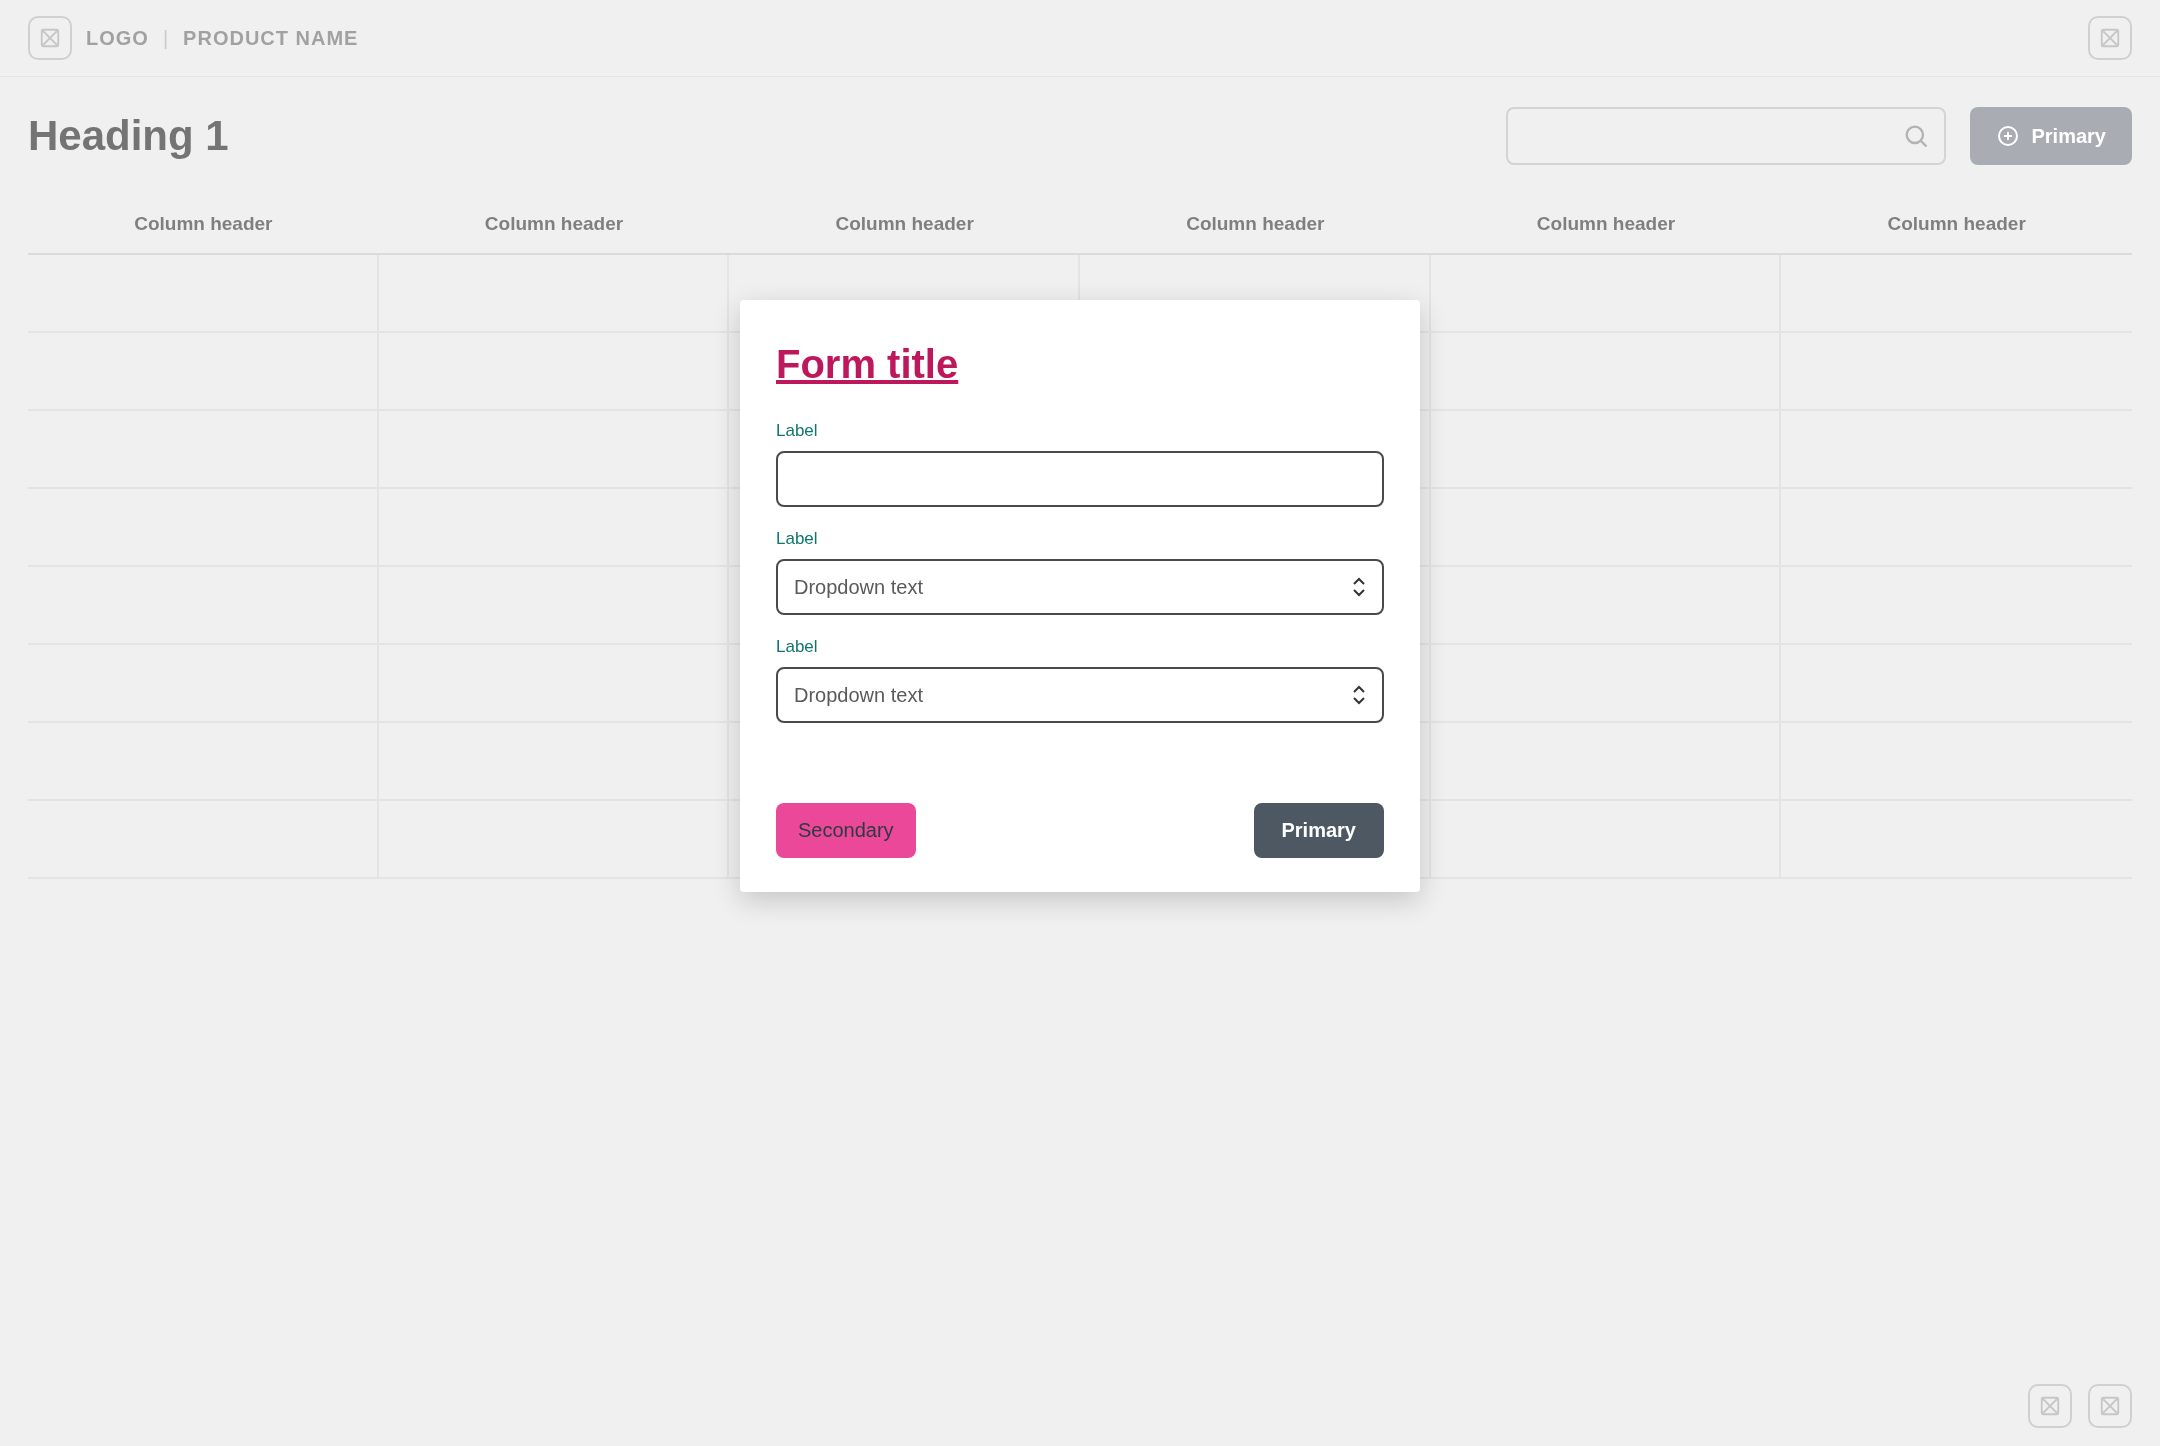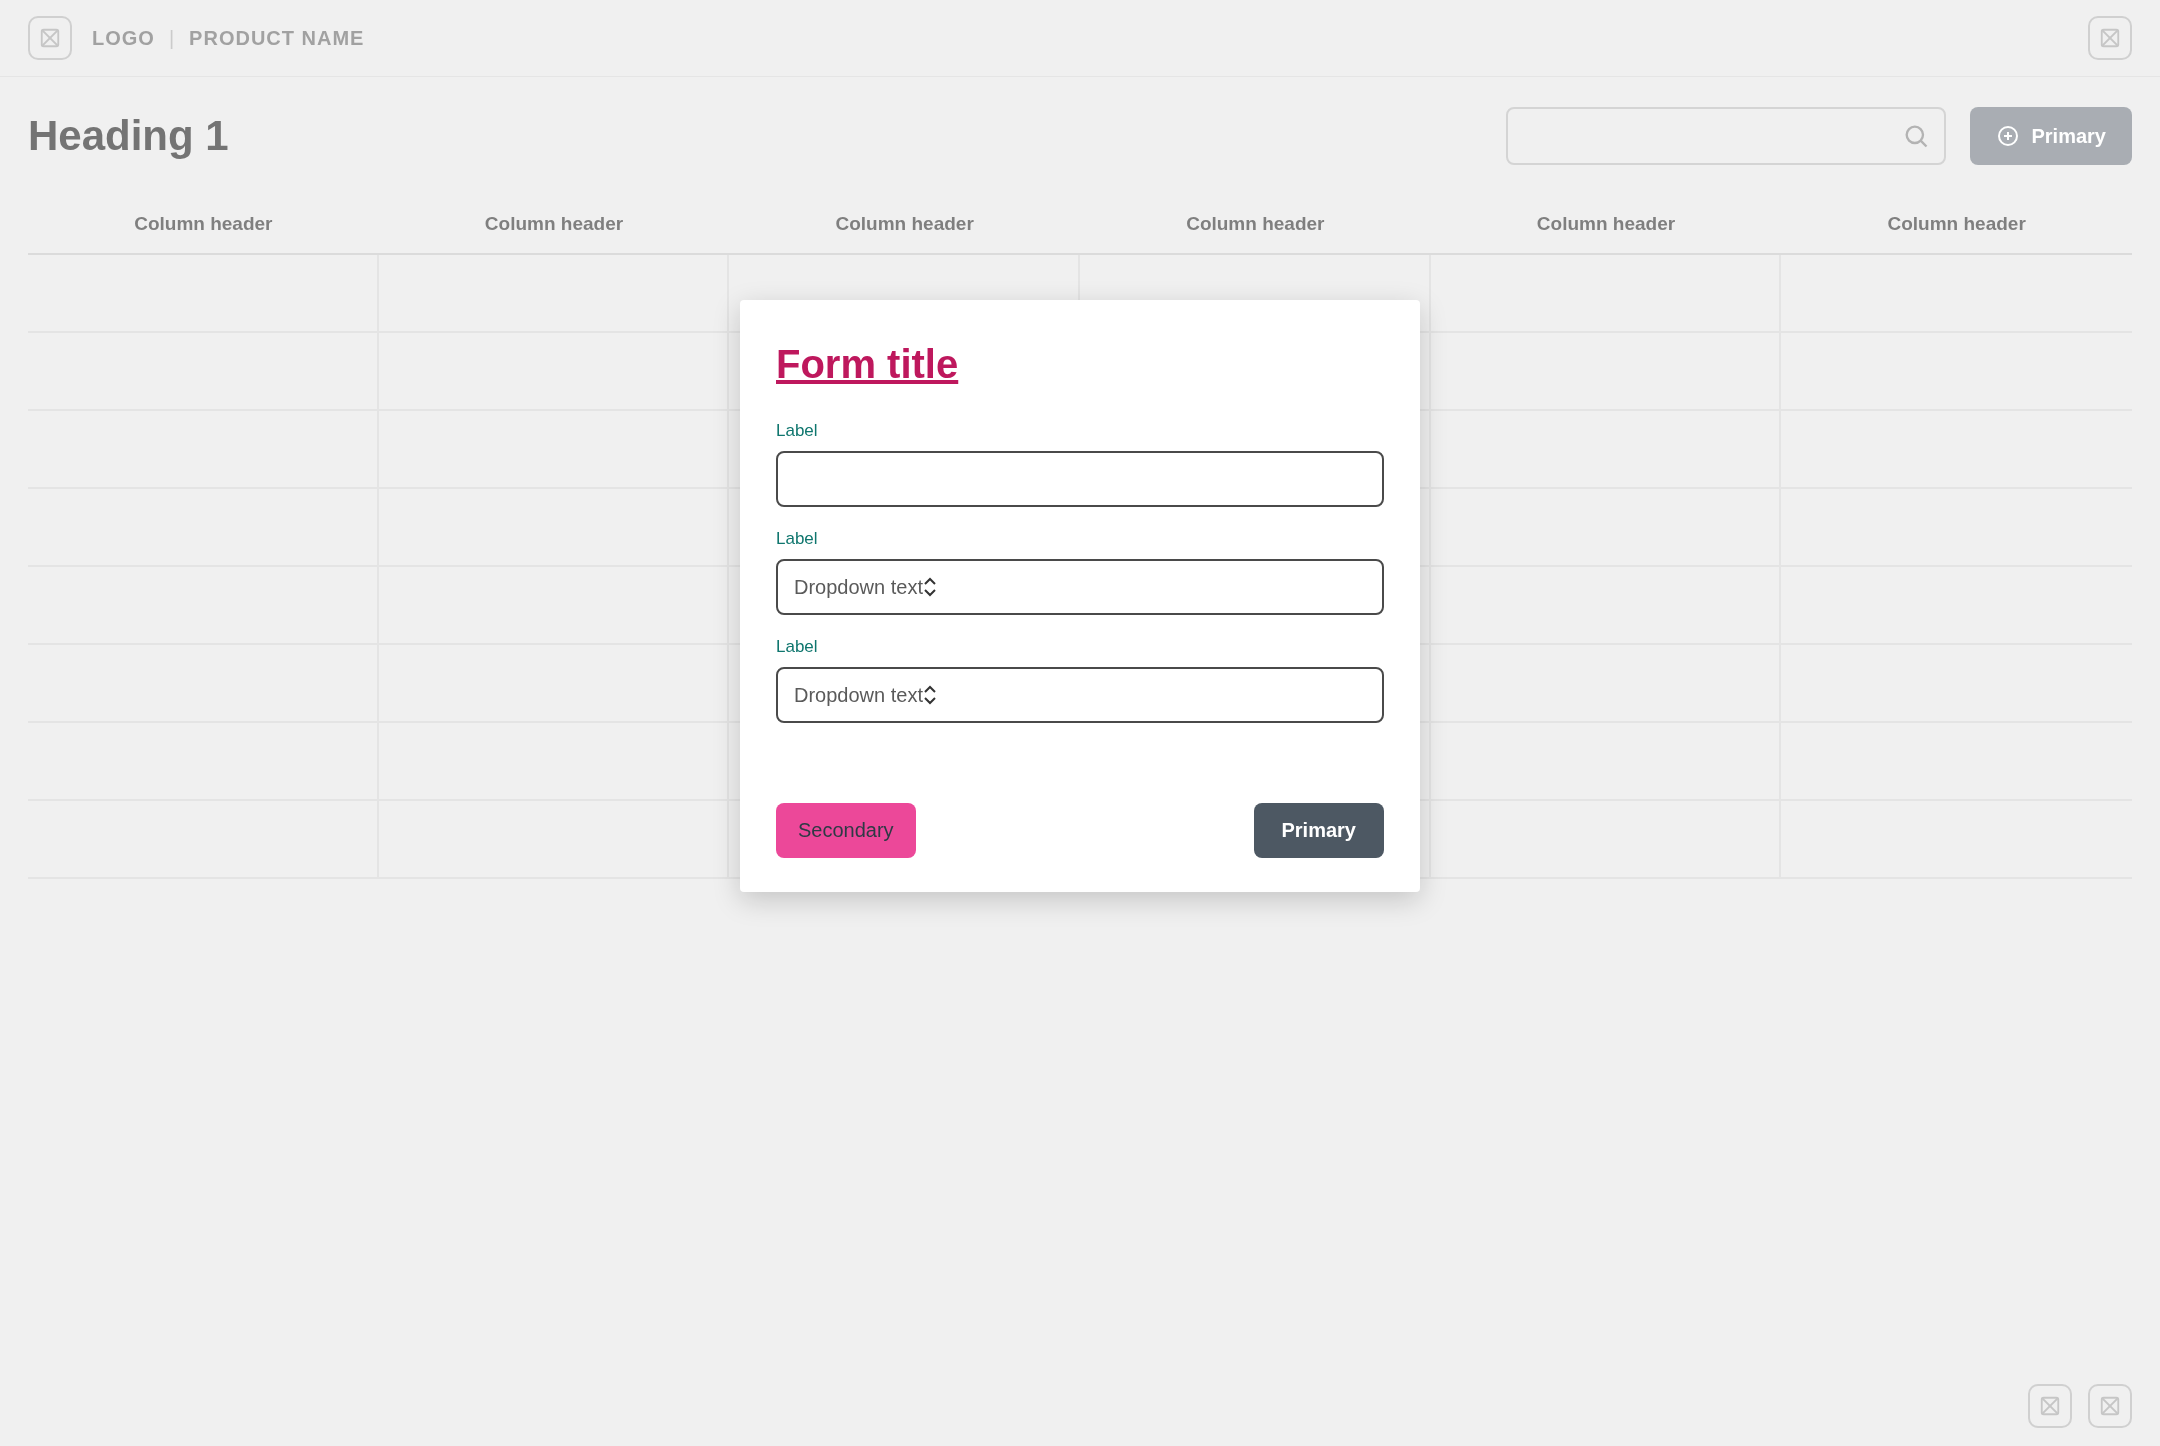--- a/index.html
+++ b/index.html
@@ -5,21 +5,21 @@
 * { box-sizing: border-box; margin: 0; padding: 0; font-family: -apple-system, BlinkMacSystemFont, "Segoe UI", Helvetica, Arial, sans-serif; }
 html, body { width: 100%; height: 100%; background: #e8e8e8; }
 
 .page { position: relative; width: 100%; min-height: 100%; }
 
 
 .topbar {
   display: flex; align-items: center; justify-content: space-between;
   padding: 16px 28px; background: #e8e8e8; border-bottom: 1px solid #d8d8d8;
 }
-.topbar-left { display: flex; align-items: center; gap: 20px; }
+.topbar-left { display: flex; align-items: center; gap: 14px; }
 .icon-box {
   width: 44px; height: 44px; border: 2px solid #b7b7b7; border-radius: 10px;
   display: flex; align-items: center; justify-content: center; background: #e8e8e8;
 }
 .icon-box svg { width: 22px; height: 22px; stroke: #a8a8a8; }
 .brand { display: flex; align-items: center; gap: 14px; color: #6f6f6f; font-weight: 800; letter-spacing: 1px; font-size: 20px; }
 .brand-sep { color: #b0b0b0; font-weight: 400; }
 
 
 .content { padding: 30px 28px 120px 28px; }
@@ -61,21 +61,21 @@
   width: 680px; background: #fff; border-radius: 4px; padding: 42px 36px 34px 36px;
   box-shadow: 0 8px 28px rgba(0,0,0,0.18);
   pointer-events: auto;
 }
 .modal-title { font-size: 40px; font-weight: 800; color: #be185d; margin-bottom: 34px; text-decoration: underline; }
 .field { margin-bottom: 22px; }
 .field-label { font-size: 17px; color: #0f766e; margin-bottom: 10px; display: block; }
 .text-input, .select-box {
   width: 100%; height: 56px; border: 2px solid #4a4a4a; border-radius: 8px;
   padding: 0 16px; font-size: 20px; color: #333; background: #fff;
-  display: flex; align-items: center; 
+  display: flex; align-items: center; justify-content: space-between;
 }
 .text-input { outline: none; }
 .select-box { cursor: pointer; }
 .select-text { color: #5a5a5a; }
 .updown { display: flex; flex-direction: column; gap: 0; }
 .updown svg { width: 14px; height: 10px; stroke: #333; }
 
 .modal-actions { display: flex; justify-content: space-between; margin-top: 80px; }
 .btn-secondary {
   padding: 16px 22px; border: none; border-radius: 8px; background: #ec4899;

